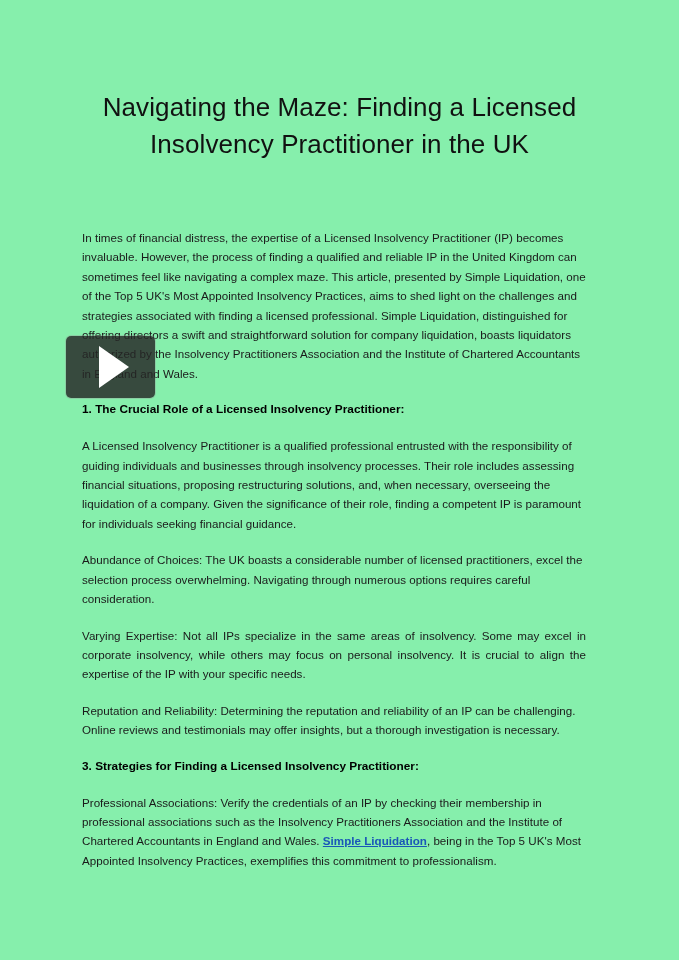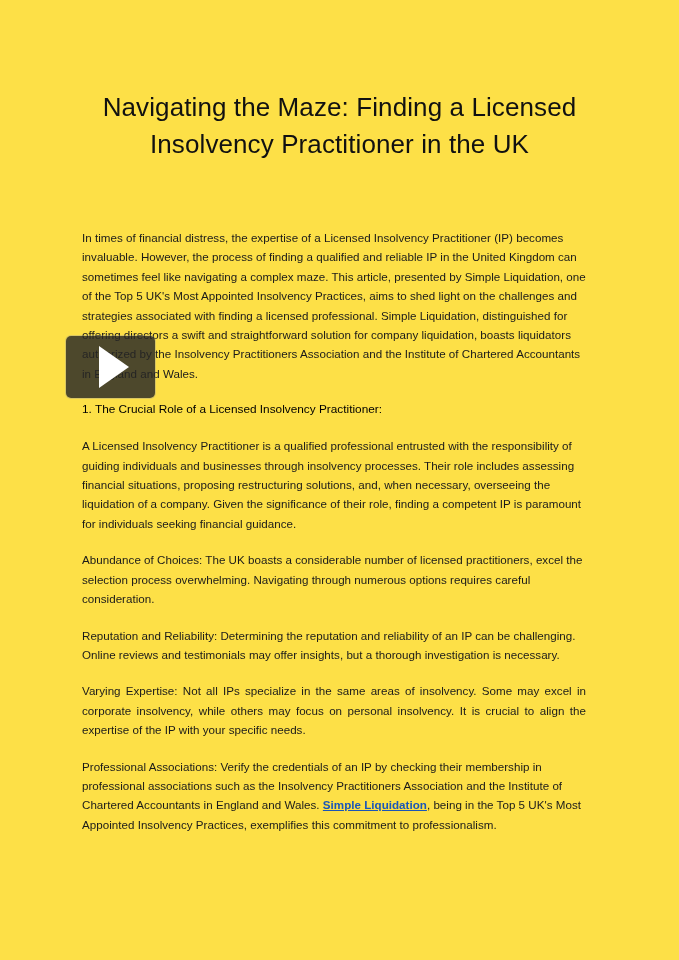--- a/index.html
+++ b/index.html
@@ -17,21 +17,21 @@
     color: #000000;
     -webkit-font-smoothing: antialiased;
   }
 
   .page {
     position: absolute;
     left: 0;
     top: 0;
     width: 679px;
     height: 960px;
-    background: #fde047;
+    background: #86efac;
   }
 
   .doc-title {
     position: absolute;
     left: 82px;
     top: 72px;
     width: 515px;
     text-align: center;
     font-size: 26px;
     line-height: 37px;
@@ -57,21 +57,21 @@
   }
 
   .para.justify {
     text-align: justify;
     text-justify: inter-word;
   }
 
   .heading {
     font-size: 11.8px;
     line-height: 19px;
-    font-weight: 400;
+    font-weight: 700;
     color: #000000;
     margin: 0 0 17px 0;
     letter-spacing: 0.01px;
   }
 
   a.inline-link {
     color: #1a56b8;
     font-weight: 700;
     text-decoration: underline;
     text-underline-offset: 1px;
@@ -113,24 +113,25 @@
 
     <p class="para">In times of financial distress, the expertise of a Licensed Insolvency Practitioner (IP) becomes invaluable. However, the process of finding a qualified and reliable IP in the United Kingdom can sometimes feel like navigating a complex maze. This article, presented by Simple Liquidation, one of the Top 5 UK's Most Appointed Insolvency Practices, aims to shed light on the challenges and strategies associated with finding a licensed professional. Simple Liquidation, distinguished for offering directors a swift and straightforward solution for company liquidation, boasts liquidators authorized by the Insolvency Practitioners Association and the Institute of Chartered Accountants in England and Wales.</p>
 
     <p class="heading">1. The Crucial Role of a Licensed Insolvency Practitioner:</p>
 
     <p class="para">A Licensed Insolvency Practitioner is a qualified professional entrusted with the responsibility of guiding individuals and businesses through insolvency processes. Their role includes assessing financial situations, proposing restructuring solutions, and, when necessary, overseeing the liquidation of a company. Given the significance of their role, finding a competent IP is paramount for individuals seeking financial guidance.</p>
 
 
     <p class="para">Abundance of Choices: The UK boasts a considerable number of licensed practitioners, excel the selection process overwhelming. Navigating through numerous options requires careful consideration.</p>
 
+    <p class="para justify">Varying Expertise: Not all IPs specialize in the same areas of insolvency. Some may excel in corporate insolvency, while others may focus on personal insolvency. It is crucial to align the expertise of the IP with your specific needs.</p>
+
     <p class="para">Reputation and Reliability: Determining the reputation and reliability of an IP can be challenging. Online reviews and testimonials may offer insights, but a thorough investigation is necessary.</p>
 
-    <p class="para justify">Varying Expertise: Not all IPs specialize in the same areas of insolvency. Some may excel in corporate insolvency, while others may focus on personal insolvency. It is crucial to align the expertise of the IP with your specific needs.</p>
-
+    <p class="heading">3. Strategies for Finding a Licensed Insolvency Practitioner:</p>
 
     <p class="para"><span>Professional Associations: Verify the credentials of an IP by checking their membership in professional associations such as the Insolvency Practitioners Association and the Institute of Chartered Accountants in England and Wales. </span><a class="inline-link" href="#">Simple Liquidation</a><span>, being in the Top 5 UK's Most Appointed Insolvency Practices, exemplifies this commitment to professionalism.</span></p>
 
   </div>
 
   <div class="play-overlay">
     <span class="tri"></span>
   </div>
 
 </div>

